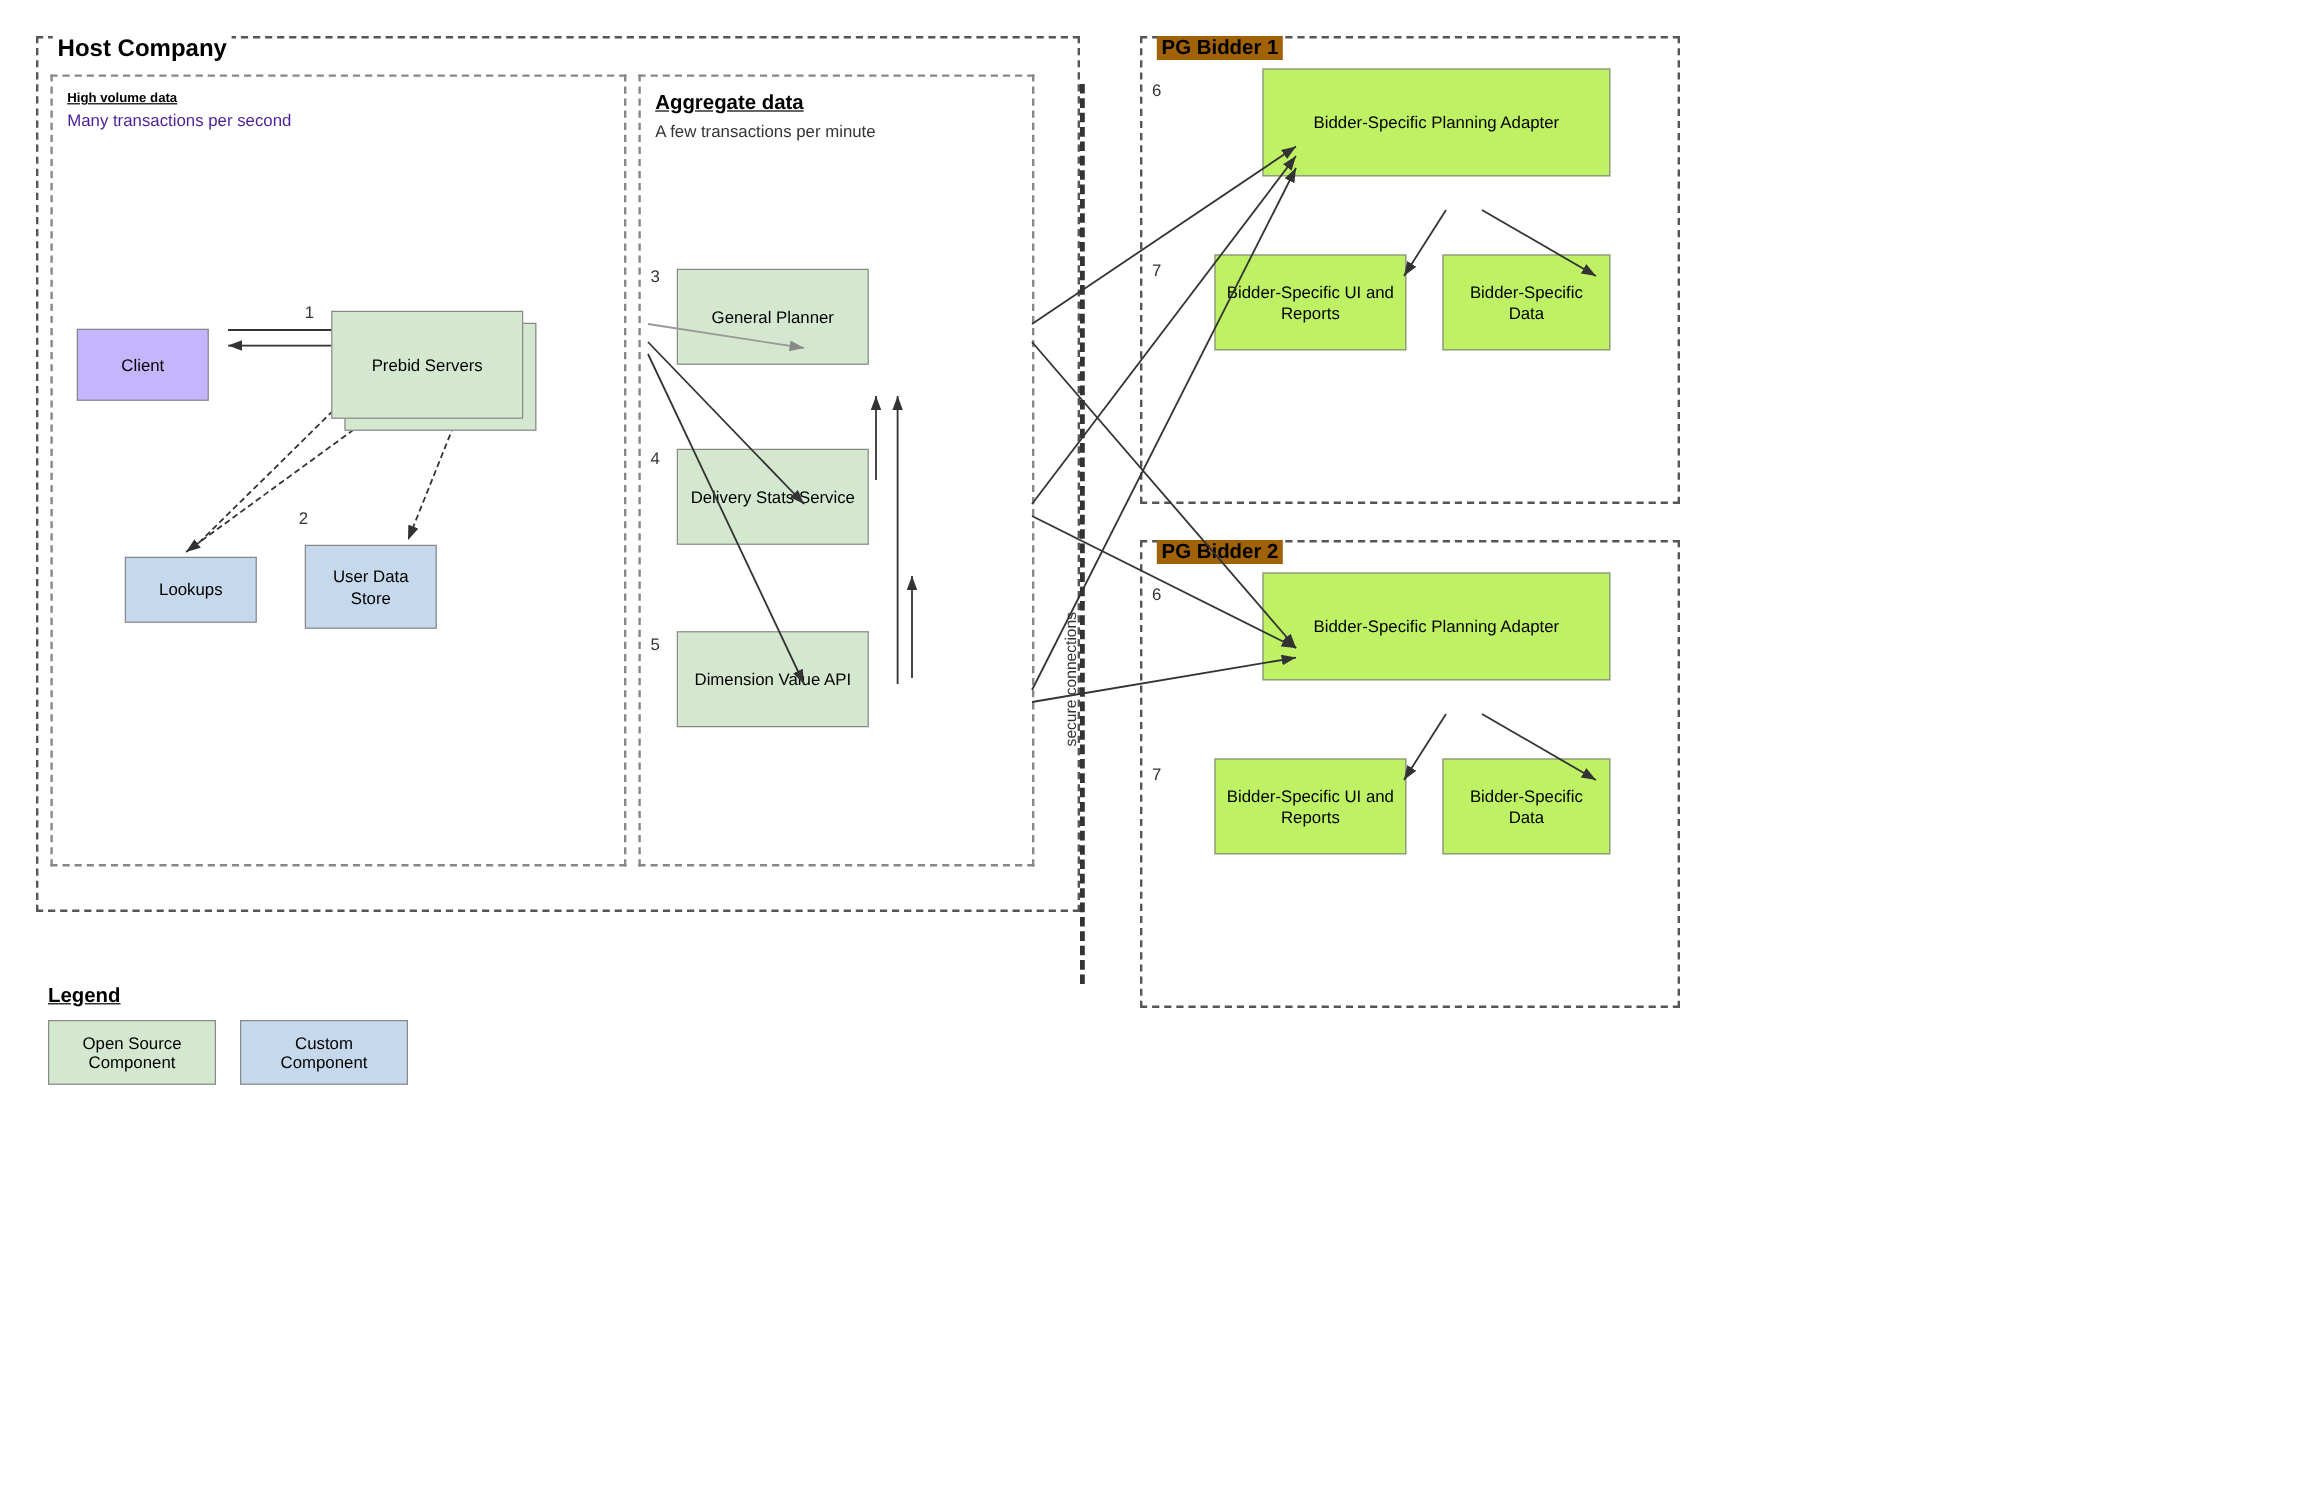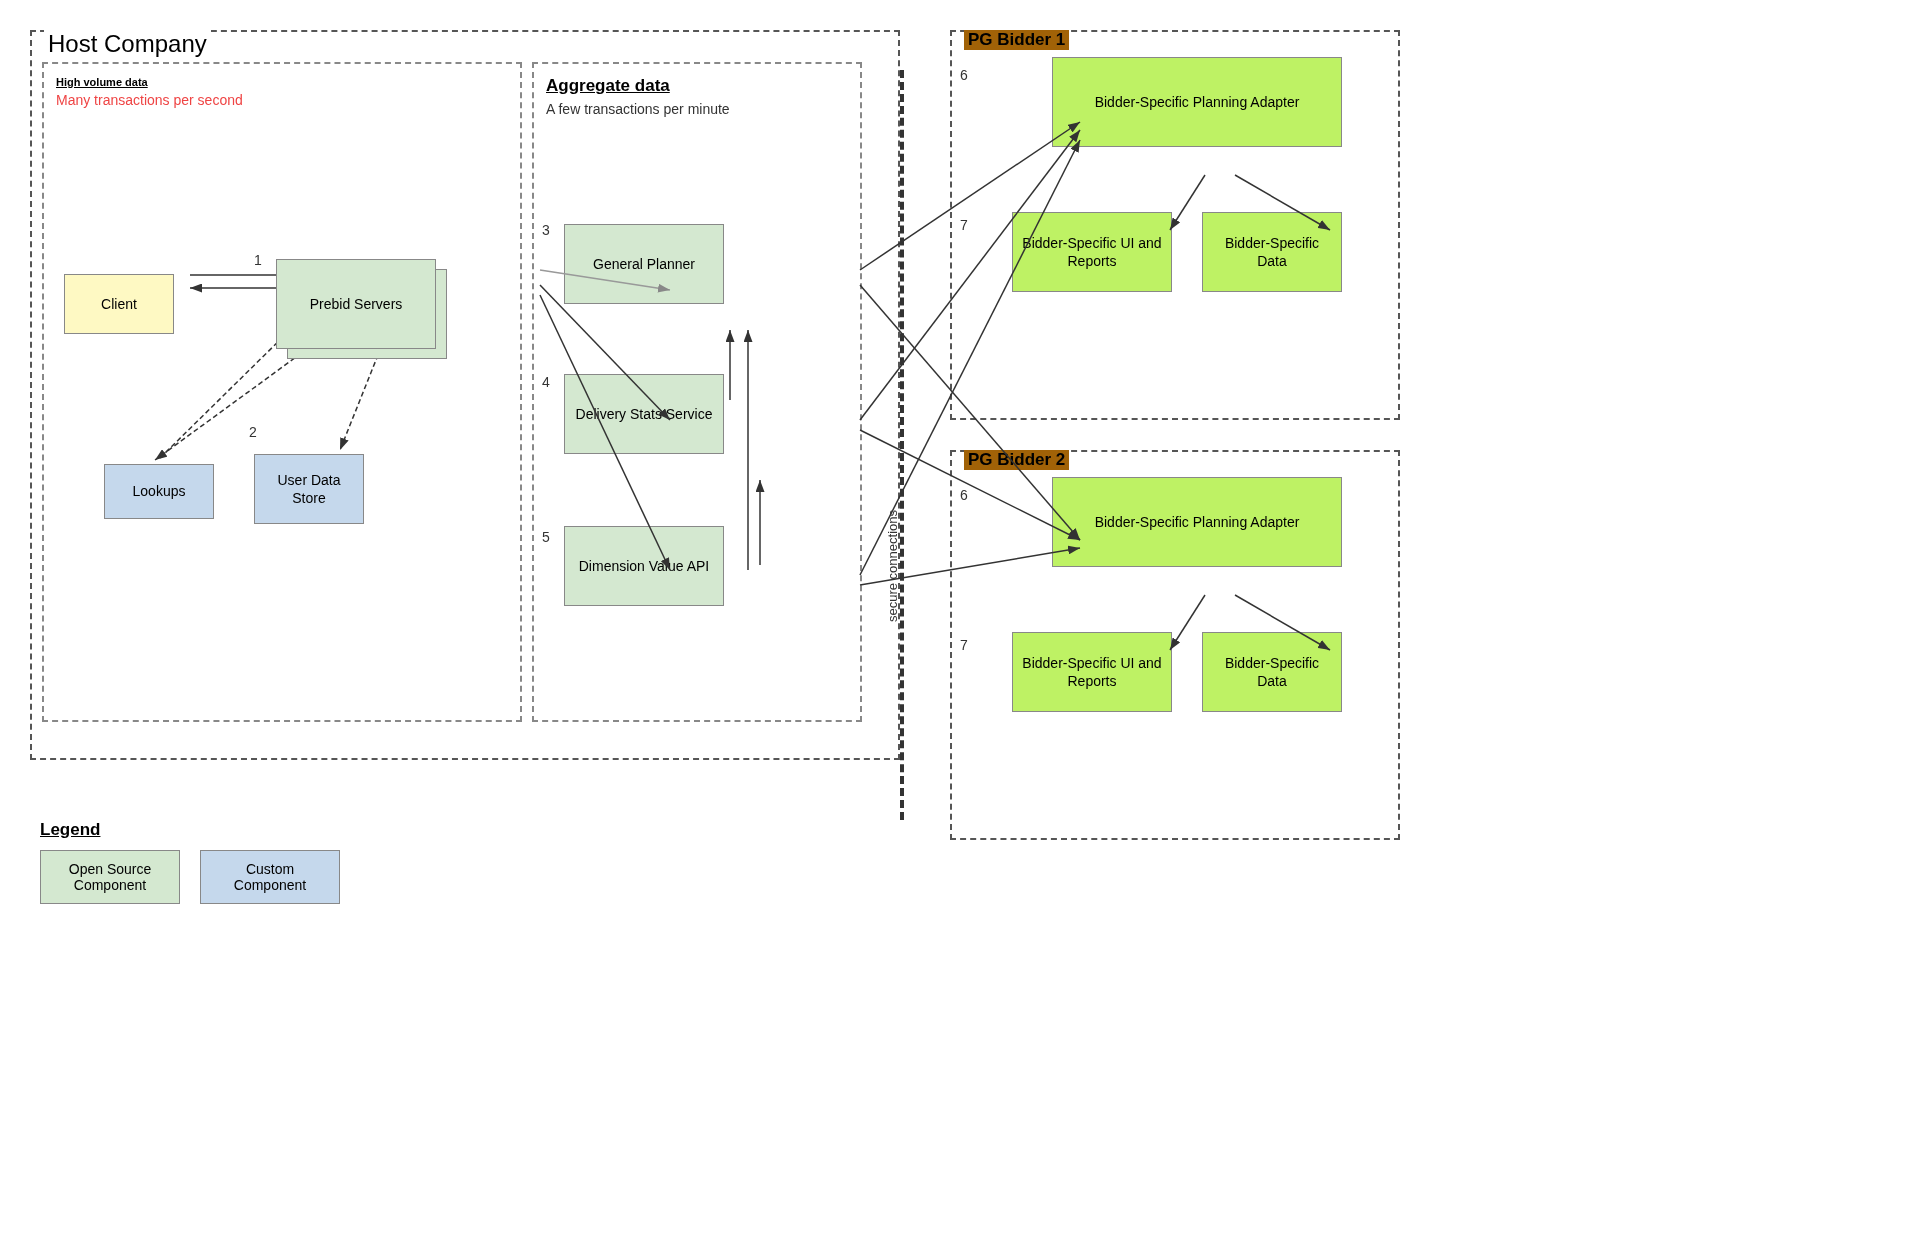--- a/index.html
+++ b/index.html
@@ -28,22 +28,22 @@
       left: 0;
       width: 870px;
       height: 730px;
       border: 2px dashed #555;
       padding: 10px;
     }
     .host-company-label {
       position: absolute;
       top: -2px;
       left: 12px;
-      font-weight: normal;
-      font-size: 24px;
+      font-weight: bold;
+      font-size: 20px;
       background: #fff;
       padding: 0 4px;
     }
 
     
     .high-volume-section {
       position: absolute;
       top: 30px;
       left: 10px;
       width: 480px;
@@ -52,21 +52,21 @@
       padding: 12px;
     }
     .high-volume-title {
       font-weight: bold;
       font-size: 11px;
       text-decoration: underline;
       margin-bottom: 4px;
     }
     .high-volume-subtitle {
       font-size: 14px;
-      color: #ef4444;
+      color: #4c1d95;
       margin-bottom: 20px;
     }
 
     
     .aggregate-section {
       position: absolute;
       top: 30px;
       left: 500px;
       width: 330px;
       height: 660px;
@@ -96,21 +96,21 @@
       text-align: center;
       font-size: 14px;
       line-height: 1.3;
       padding: 6px;
     }
     .node-green {
       background: #d4e8d0;
       border-color: #888;
     }
     .node-yellow {
-      background: #fef9c3;
+      background: #c4b5fd;
       border-color: #888;
     }
     .node-blue {
       background: #c5d8ec;
       border-color: #888;
     }
     .node-blue-light {
       background: #bef264;
       border-color: #888;
     }

